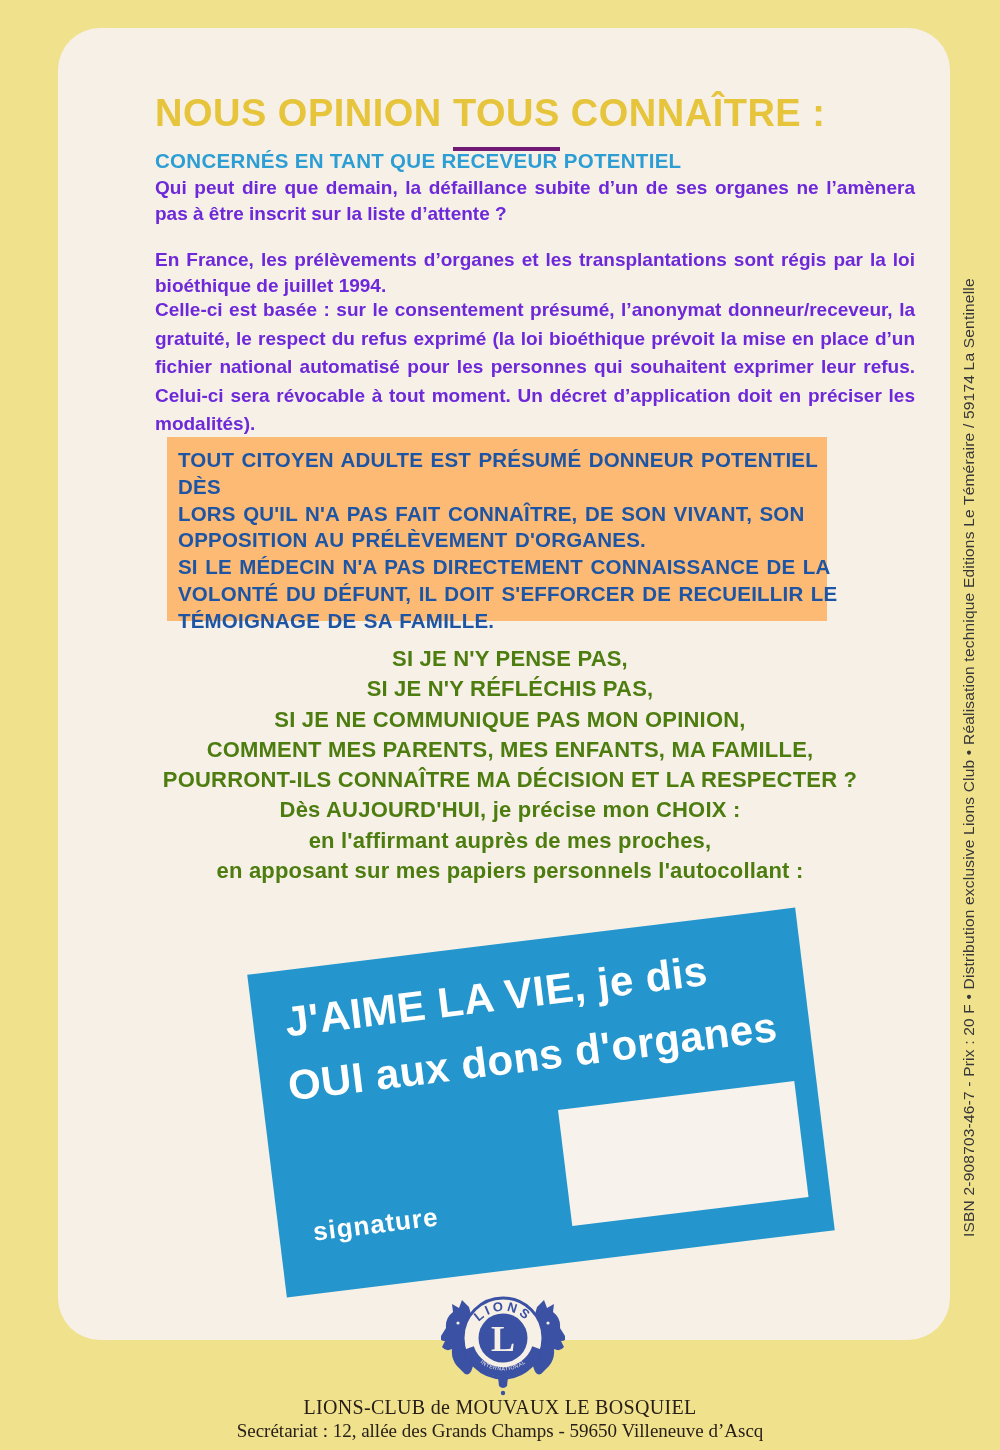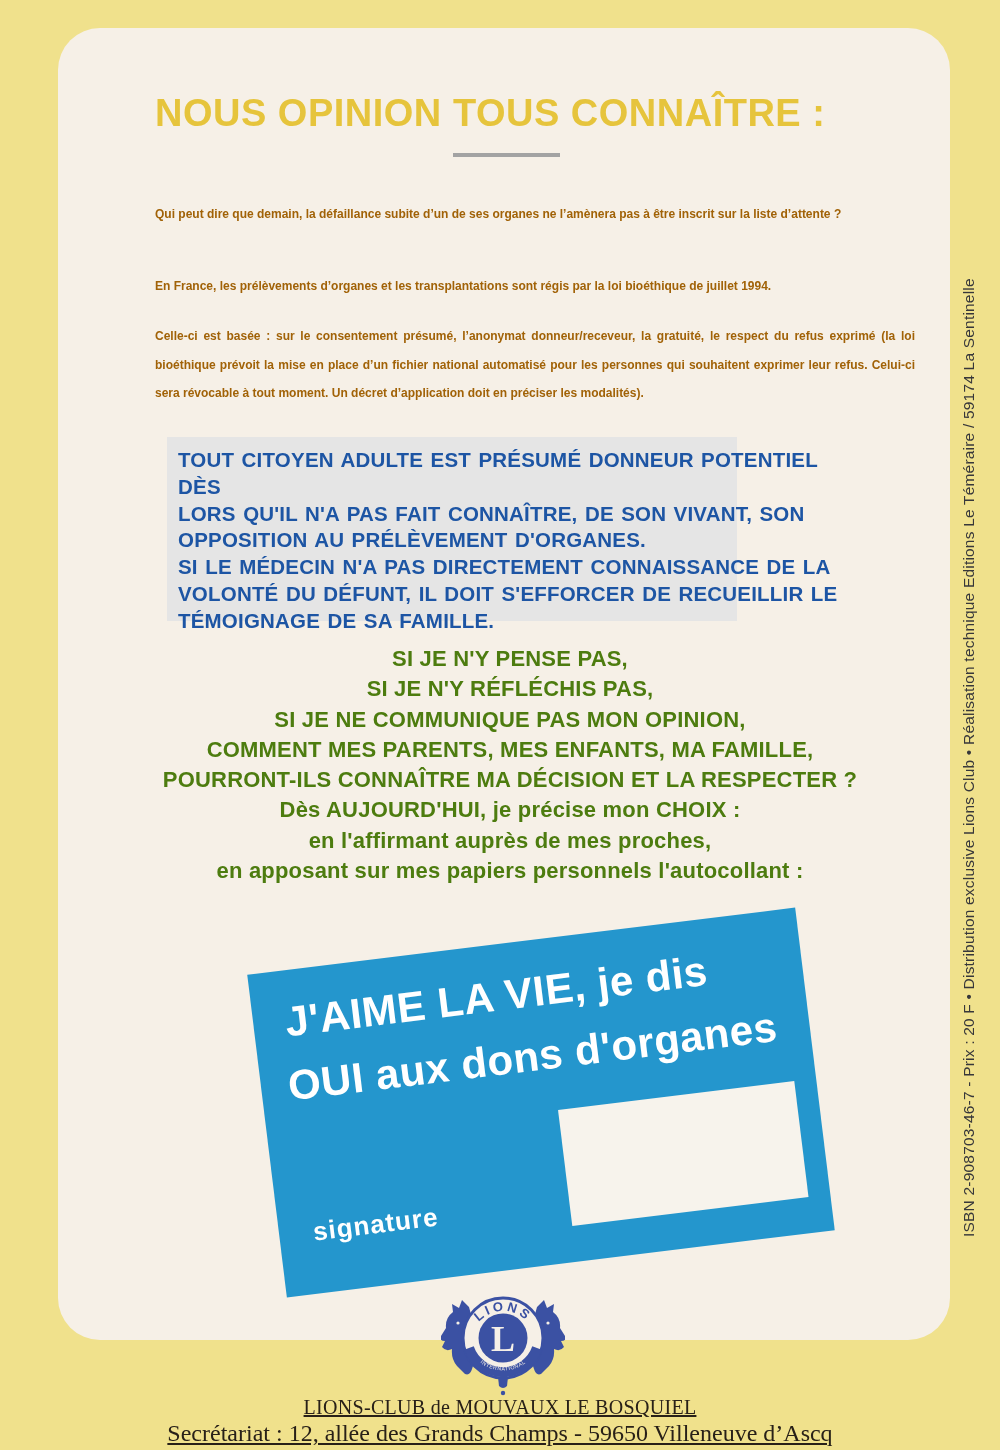--- a/index.html
+++ b/index.html
@@ -5,36 +5,36 @@
   html,body{margin:0;padding:0;}
   body{width:1000px;height:1450px;background:#f0e18c;position:relative;overflow:hidden;
        font-family:"Liberation Sans",sans-serif;}
   #canvas{position:absolute;inset:0;width:1000px;height:1450px;}
 
   .page{position:absolute;left:58px;top:28px;width:892px;height:1312px;
         background:#f6f0e7;border-radius:42px;}
 
   .title{position:absolute;left:155px;top:92px;width:790px;
          font-size:38px;font-weight:bold;color:#e6c43c;letter-spacing:.5px;white-space:nowrap;}
-  .title .u{border-bottom:4px solid #a3a3a3;padding-bottom:19px;}
+  .title .u{border-bottom:4px solid #701a75;padding-bottom:13px;}
 
   .section-heading{position:absolute;left:155px;width:760px;
          font-size:20.5px;font-weight:bold;color:#2c9ed4;letter-spacing:.3px;}
   .heading-receveur{top:149px;}
   .heading-citoyen{top:229px;}
 
-  .body{position:absolute;left:155px;width:760px;color:#a16207;
-        font-size:12px;font-weight:bold;line-height:26px;text-align:justify;margin-top:26px;}
+  .body{position:absolute;left:155px;width:760px;color:#6d28d9;
+        font-size:19px;font-weight:bold;line-height:26px;text-align:justify;}
   .p1{top:175px;}
   .p2{top:247px;}
   .p3{top:296px;line-height:28.5px;}
   .it{}
 
-  .bluebox{position:absolute;left:167px;top:437px;width:570px;height:184px;
-           background:#e5e5e5;}
+  .bluebox{position:absolute;left:167px;top:437px;width:660px;height:184px;
+           background:#fdba74;}
   .bluebox .box-text{position:absolute;left:11px;top:10px;width:676px;
            color:#1d55a4;font-size:20.5px;font-weight:bold;line-height:26.8px;
            letter-spacing:.2px;word-spacing:1.5px;white-space:pre-line;}
 
   .appeal{position:absolute;left:70px;top:644px;width:880px;text-align:center;
           color:#4d7c0f;font-size:22px;font-weight:bold;line-height:30.3px;
           letter-spacing:.2px;white-space:pre-line;}
 
   .sticker{position:absolute;left:265px;top:940px;width:552px;height:325px;
            background:#2496cd;transform:rotate(-7deg);}
@@ -42,37 +42,38 @@
            letter-spacing:.5px;white-space:nowrap;}
   .sticker-line1{left:32px;top:28px;}
   .sticker-line2{left:27px;top:92px;}
   .sig-box{position:absolute;left:292px;top:172px;width:238px;height:117px;background:#f7f3ec;}
   .sig-label{position:absolute;left:34px;top:248px;color:#ffffff;
            font-size:26px;font-weight:bold;letter-spacing:1px;}
 
   .logo{position:absolute;left:441px;top:1281px;width:124px;height:124px;}
 
   .footer{position:absolute;left:0;width:1000px;text-align:center;color:#282018;
-          font-family:"Liberation Serif",serif;text-decoration:underline;}
+          font-family:"Liberation Serif",serif;}
   .footer-1{top:1396px;font-size:20px;letter-spacing:.3px;}
-  .footer-2{top:1420px;font-size:24px;}
+  .footer-2{top:1420px;font-size:19px;}
 
   .spine{position:absolute;left:960px;top:1237px;width:995px;height:22px;
          transform:rotate(-90deg);transform-origin:0 0;
          color:#37373a;font-size:15.5px;letter-spacing:.2px;white-space:nowrap;}
 </style>
 </head>
 <body>
 
 <div id="canvas">
 
   <div class="page"></div>
 
   <div class="title"><span>NOUS OPINION </span><span class="u">TOUS</span><span> CONNAÎTRE :</span></div>
 
+  <div class="section-heading heading-receveur">CONCERNÉS EN TANT QUE RECEVEUR POTENTIEL</div>
   <div class="body p1">Qui peut dire que demain, la défaillance subite d’un de ses organes ne l’amènera pas à être inscrit sur la liste d’attente ?</div>
 
   <div class="body p2">En France, les prélèvements d’organes et les transplantations sont régis par la loi bioéthique de juillet 1994.</div>
   <div class="body p3"><span>Celle-ci est basée : sur le consentement présumé, l’anonymat donneur/receveur, la gratuité, le respect du refus exprimé </span><span class="it">(la loi bioéthique prévoit la mise en place d’un fichier national automatisé pour les personnes qui souhaitent exprimer leur refus. Celui-ci sera révocable à tout moment. Un décret d’application doit en préciser les modalités).</span></div>
 
   <div class="bluebox">
     <div class="box-text">TOUT CITOYEN ADULTE EST PRÉSUMÉ DONNEUR POTENTIEL DÈS
 LORS QU'IL N'A PAS FAIT CONNAÎTRE, DE SON VIVANT, SON
 OPPOSITION AU PRÉLÈVEMENT D'ORGANES.
 SI LE MÉDECIN N'A PAS DIRECTEMENT CONNAISSANCE DE LA

